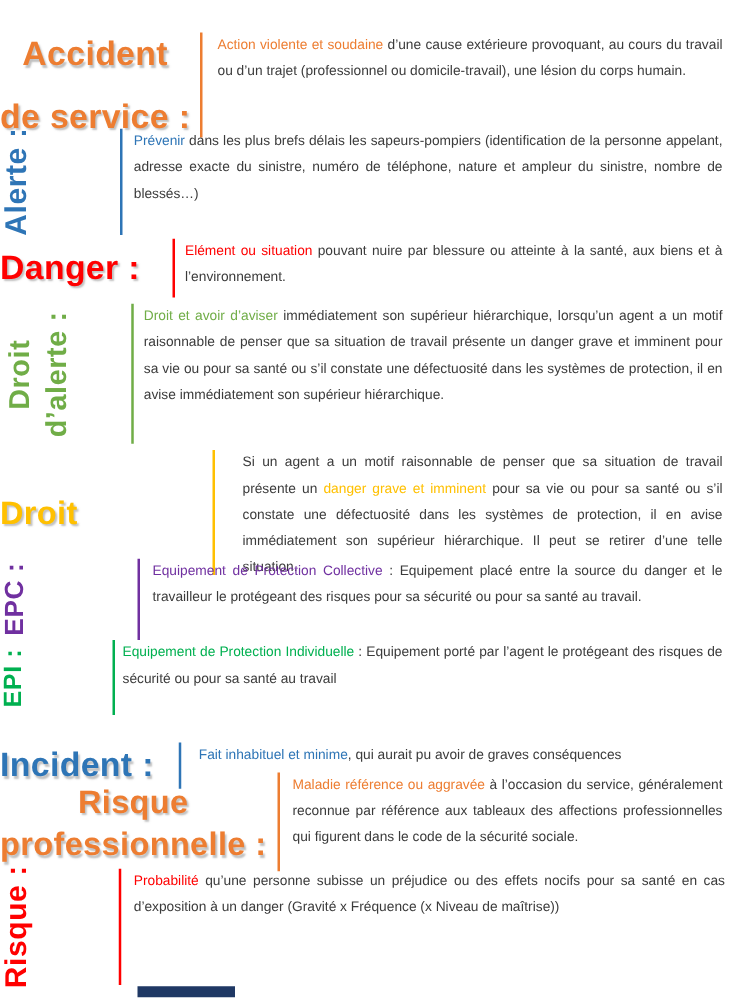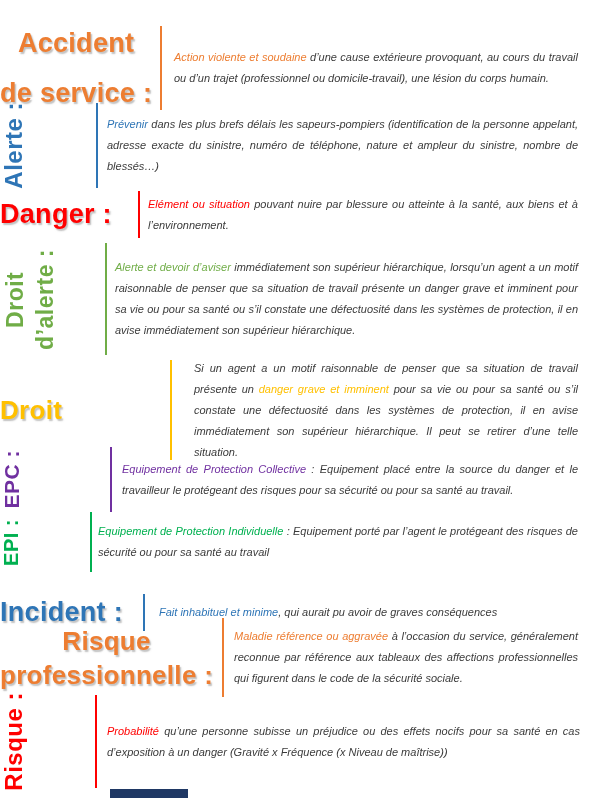--- a/index.html
+++ b/index.html
@@ -18,23 +18,22 @@
     text-shadow:1.5px 2px 1.5px rgba(140,140,140,0.55);
     letter-spacing:0.3px;
   }
   .vterm {
     color:var(--c); font-weight:bold; text-align:center;
     writing-mode:vertical-rl; transform:rotate(180deg);
     letter-spacing:0.5px;
   }
   .def {
     flex:1 1 auto; align-self:stretch; border-left:2px solid var(--c);
-    display:flex; flex-direction:column; justify-content:center;
+    display:flex; flex-direction:column; 
     margin-right:22px;
-    font-style:italic;
   }
   .ptext {
     margin:0; font-size:11px; line-height:21px; color:#3B3B3B;
     text-align:justify;
   }
   .lead { color:var(--c); }
 
   #r0 { top:26px;  height:84px;  } #r0 .tcell{ width:160px; padding-right:6px; } #r0 .term{ font-size:27px; line-height:50px; } #r0 .def{ padding-left:12px; }
   #r1 { top:103px; height:85px;  } #r1 .tcell{ width:96px;  padding-right:8px; } #r1 .vterm{ font-size:24px; } #r1 .def{ padding-left:9px; }
   #r2 { top:191px; height:47px;  } #r2 .tcell{ width:138px; padding-right:0; } #r2 .term{ font-size:27px; } #r2 .def{ padding-left:8px; }
@@ -78,21 +77,21 @@
     <div class="def">
       <p class="ptext"><span class="lead">Elément ou situation</span><span> pouvant nuire par blessure ou atteinte à la santé, aux biens et à l’environnement.</span></p>
     </div>
   </div>
 
   <div class="row" id="r3" style="--c: #70AD47;">
     <div class="tcell">
       <div class="vterm"><span>Droit</span><br><span>d’alerte :</span></div>
     </div>
     <div class="def">
-      <p class="ptext"><span class="lead">Alerte et devoir d’aviser</span><span> immédiatement son supérieur hiérarchique, lorsqu’un agent a un motif raisonnable de penser que sa situation de travail présente un danger grave et imminent pour sa vie ou pour sa santé ou s’il constate une défectuosité dans les systèmes de protection, il en avise immédiatement son supérieur hiérarchique.</span></p>
+      <p class="ptext"><span class="lead">Droit et avoir d’aviser</span><span> immédiatement son supérieur hiérarchique, lorsqu’un agent a un motif raisonnable de penser que sa situation de travail présente un danger grave et imminent pour sa vie ou pour sa santé ou s’il constate une défectuosité dans les systèmes de protection, il en avise immédiatement son supérieur hiérarchique.</span></p>
     </div>
   </div>
 
   <div class="row" id="r4" style="--c: #FFC000;">
     <div class="tcell">
       <div class="term"><span>Droit</span><br></div>
     </div>
     <div class="def">
       <p class="ptext"><span>Si un agent a un motif raisonnable de penser que sa situation de travail présente un </span><span class="lead">danger grave et imminent</span><span> pour sa vie ou pour sa santé ou s’il constate une défectuosité dans les systèmes de protection, il en avise immédiatement son supérieur hiérarchique. Il peut se retirer d’une telle situation.</span></p>
     </div>

